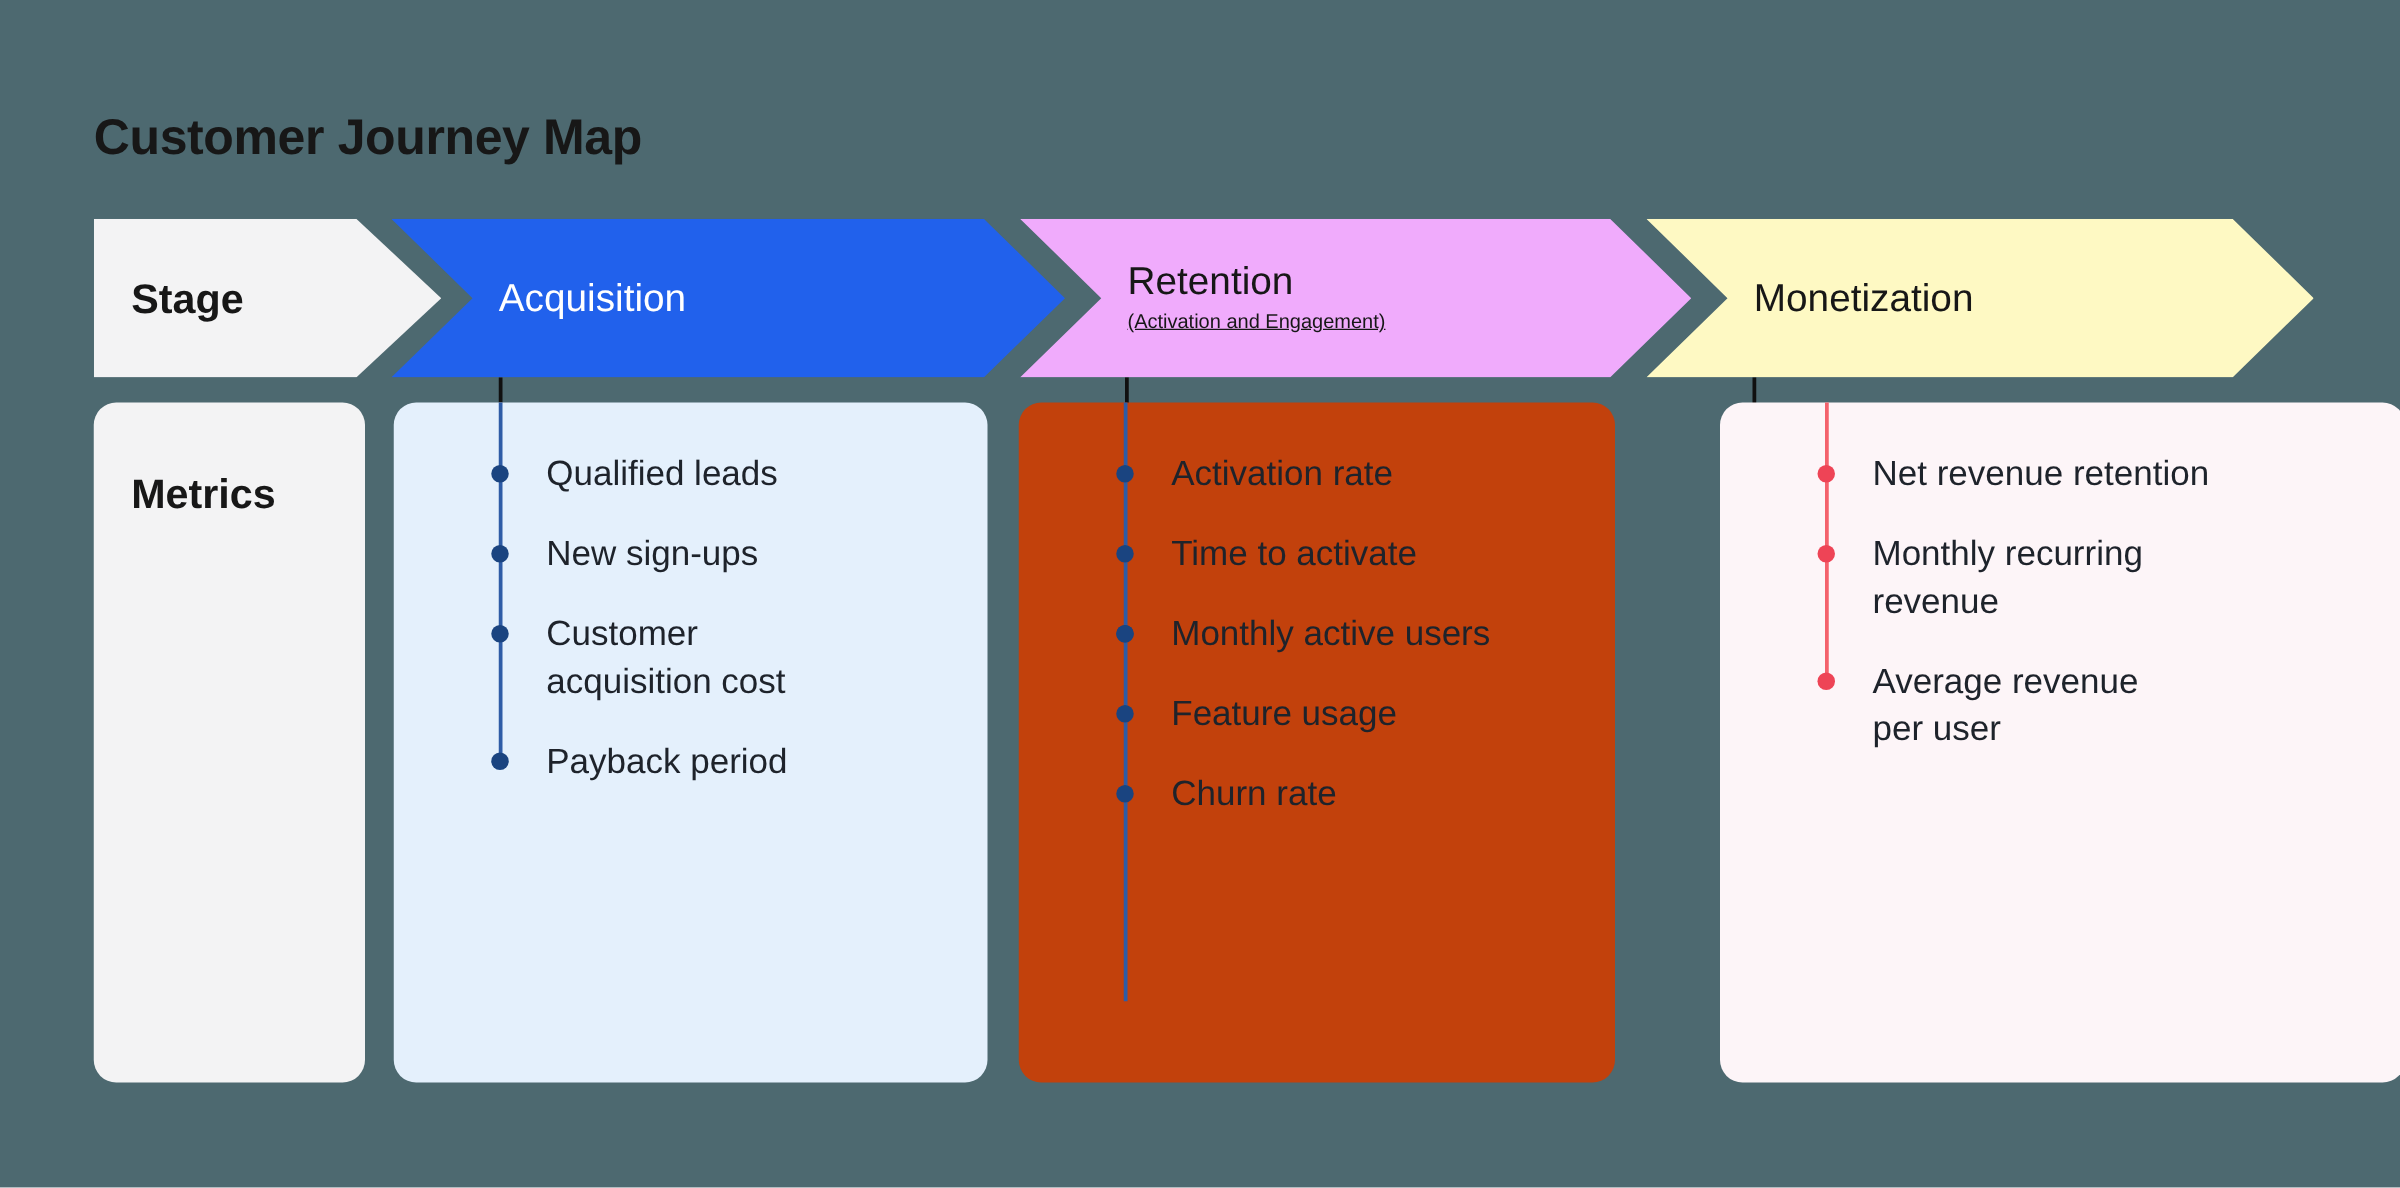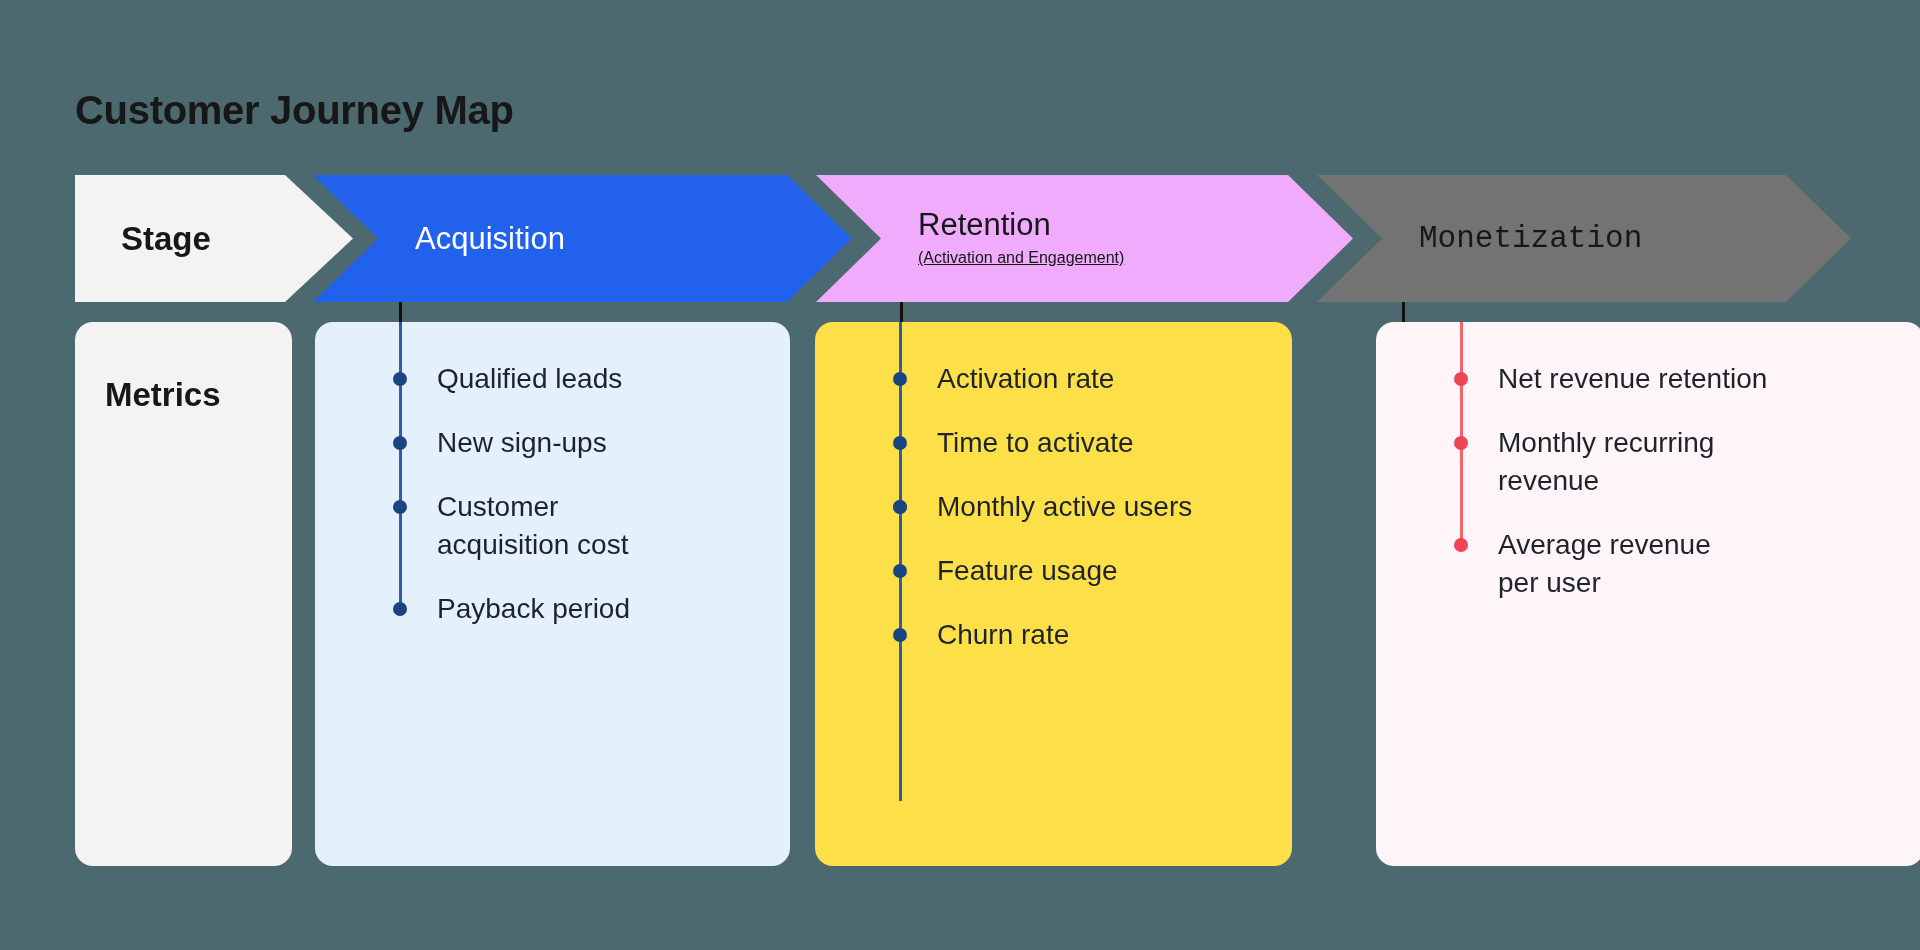--- a/index.html
+++ b/index.html
@@ -20,21 +20,21 @@
   .arrow-stage {
     left:75px; width:278px;
     clip-path:polygon(0 0, calc(100% - 68px) 0, 100% 50%, calc(100% - 68px) 100%, 0 100%);
   }
   .arrow-chev {
     clip-path:polygon(0 0, calc(100% - 65px) 0, 100% 50%, calc(100% - 65px) 100%, 0 100%, 65px 50%);
   }
   .arrow-acquisition { left:313px; width:539px; }
   .arrow-retention  { left:816px; width:537px; }
   .arrow-monetization { left:1317px; width:534px; }
-  .arrow .pad { padding-left:86px; display:flex; flex-direction:column;margin-left:16px; }
+  .arrow .pad { padding-left:86px; display:flex; flex-direction:column; }
   .arrow-stage .pad { padding-left:30px; }
   .row-label { font-size:33px; font-weight:700; color:#171717; }
   .arrow-main { font-size:31px; font-weight:400; line-height:38px; }
   .arrow-sub { font-size:16px; font-weight:400; line-height:27px;text-decoration:underline; }
   
   .connector { position:absolute; top:302px; height:21px; width:3px; background:#101010; }
   .connector-1 { left:398.5px; }
   .connector-2 { left:899.5px; }
   .connector-3 { left:1401.5px; }
   
@@ -79,21 +79,21 @@
     </div>
   </div>
 
   <div class="arrow arrow-chev arrow-retention" style="background: #f0abfc; color: rgb(23, 23, 23);">
     <div class="pad">
       <span class="arrow-main">Retention</span>
       <span class="arrow-sub">(Activation and Engagement)</span>
     </div>
   </div>
 
-  <div class="arrow arrow-chev arrow-monetization" style="background: #737373; color: rgb(23, 23, 23); font-family: Liberation Mono, monospace;">
+  <div class="arrow arrow-chev arrow-monetization" style="background: #fef9c3; color: rgb(23, 23, 23);">
     <div class="pad">
       <span class="arrow-main">Monetization</span>
     </div>
   </div>
 
   <div class="connector connector-1" style="background: rgb(16, 16, 16);"></div>
   <div class="connector connector-2" style="background: rgb(16, 16, 16);"></div>
   <div class="connector connector-3" style="background: rgb(16, 16, 16);"></div>
 
   <div class="card card-metrics" style="background: rgb(243, 243, 244);">
@@ -104,21 +104,21 @@
     <div class="vline" style="background: rgb(46, 92, 166);"></div>
     <div class="items">
         <div class="item"><span class="dot" style="background: rgb(26, 68, 128);"></span><span>Qualified leads</span></div>
         <div class="item"><span class="dot" style="background: rgb(26, 68, 128);"></span><span>New sign-ups</span></div>
         <div class="item"><span class="dot" style="background: rgb(26, 68, 128);"></span><span>Customer
 acquisition cost</span></div>
         <div class="item"><span class="dot" style="background: rgb(26, 68, 128);"></span><span>Payback period</span></div>
       </div>
   </div>
 
-  <div class="card card-2" style="background: #fde047;">
+  <div class="card card-2" style="background: #c2410c;">
     <div class="vline" style="background: rgb(46, 92, 166);"></div>
     <div class="items">
         <div class="item"><span class="dot" style="background: rgb(26, 68, 128);"></span><span>Activation rate</span></div>
         <div class="item"><span class="dot" style="background: rgb(26, 68, 128);"></span><span>Time to activate</span></div>
         <div class="item"><span class="dot" style="background: rgb(26, 68, 128);"></span></div>
         <div class="item"><span class="dot" style="background: rgb(26, 68, 128);"></span><span>Monthly active users</span></div>
         <div class="item"><span class="dot" style="background: rgb(26, 68, 128);"></span><span>Feature usage</span></div>
         <div class="item"><span class="dot" style="background: rgb(26, 68, 128);"></span><span>Churn rate</span></div>
       </div>
   </div>

